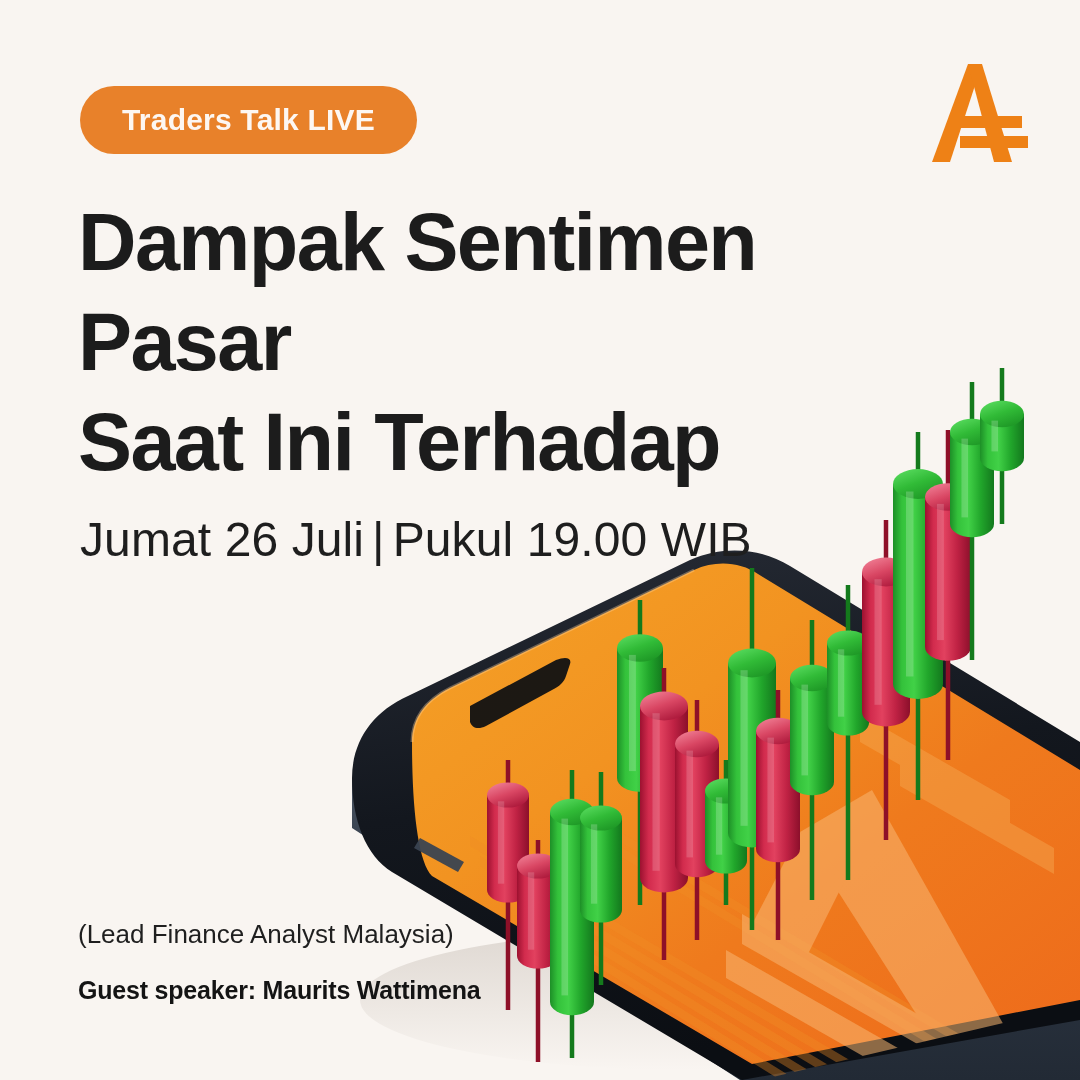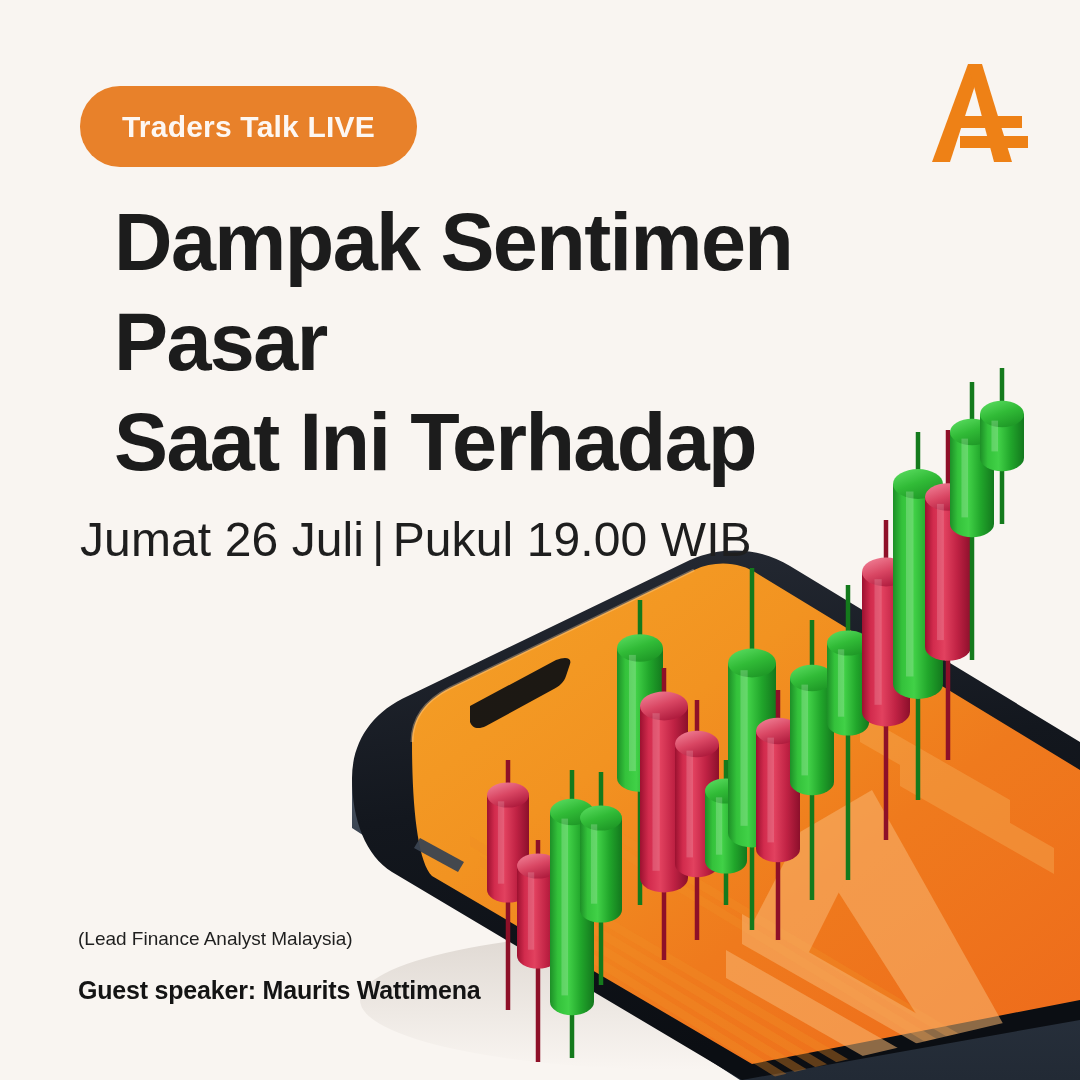--- a/index.html
+++ b/index.html
@@ -16,21 +16,21 @@
     background: #f9f5f1;
     font-family: "Liberation Sans", sans-serif;
     -webkit-font-smoothing: antialiased;
   }
 
   
   #live-badge {
     position: absolute;
     left: 80px;
     top: 86px;
-    height: 81px;
+    height: 68px;
     padding: 0 42px;
     display: flex;
     align-items: center;
     justify-content: center;
     background: #e8812a;
     border-radius: 40px;
     box-sizing: border-box;
     z-index: 40;
   }
   #live-badge .txt {
@@ -51,21 +51,20 @@
     z-index: 40;
   }
 
   
   #headline {
     position: absolute;
     left: 78px;
     top: 192px;
     z-index: 35;
     width: 760px;
-    margin-left: 36px;
   }
   #headline .hl {
     display: block;
     color: #1c1c1c;
     font-size: 81px;
     line-height: 100px;
     font-weight: 700;
     letter-spacing: -1.6px;
     white-space: nowrap;
   }
@@ -102,21 +101,21 @@
     color: #141414;
     font-size: 25px;
     font-weight: 700;
     letter-spacing: -0.2px;
     margin-bottom: 4px;
     white-space: nowrap;
   }
   #credits .role {
     display: block;
     color: #1f1f1f;
-    font-size: 19px;
+    font-size: 26px;
     font-weight: 400;
     white-space: nowrap;
   }
 
   
   #illustration {
     position: absolute;
     left: 0; top: 0;
     width: 1080px;
     height: 1080px;

